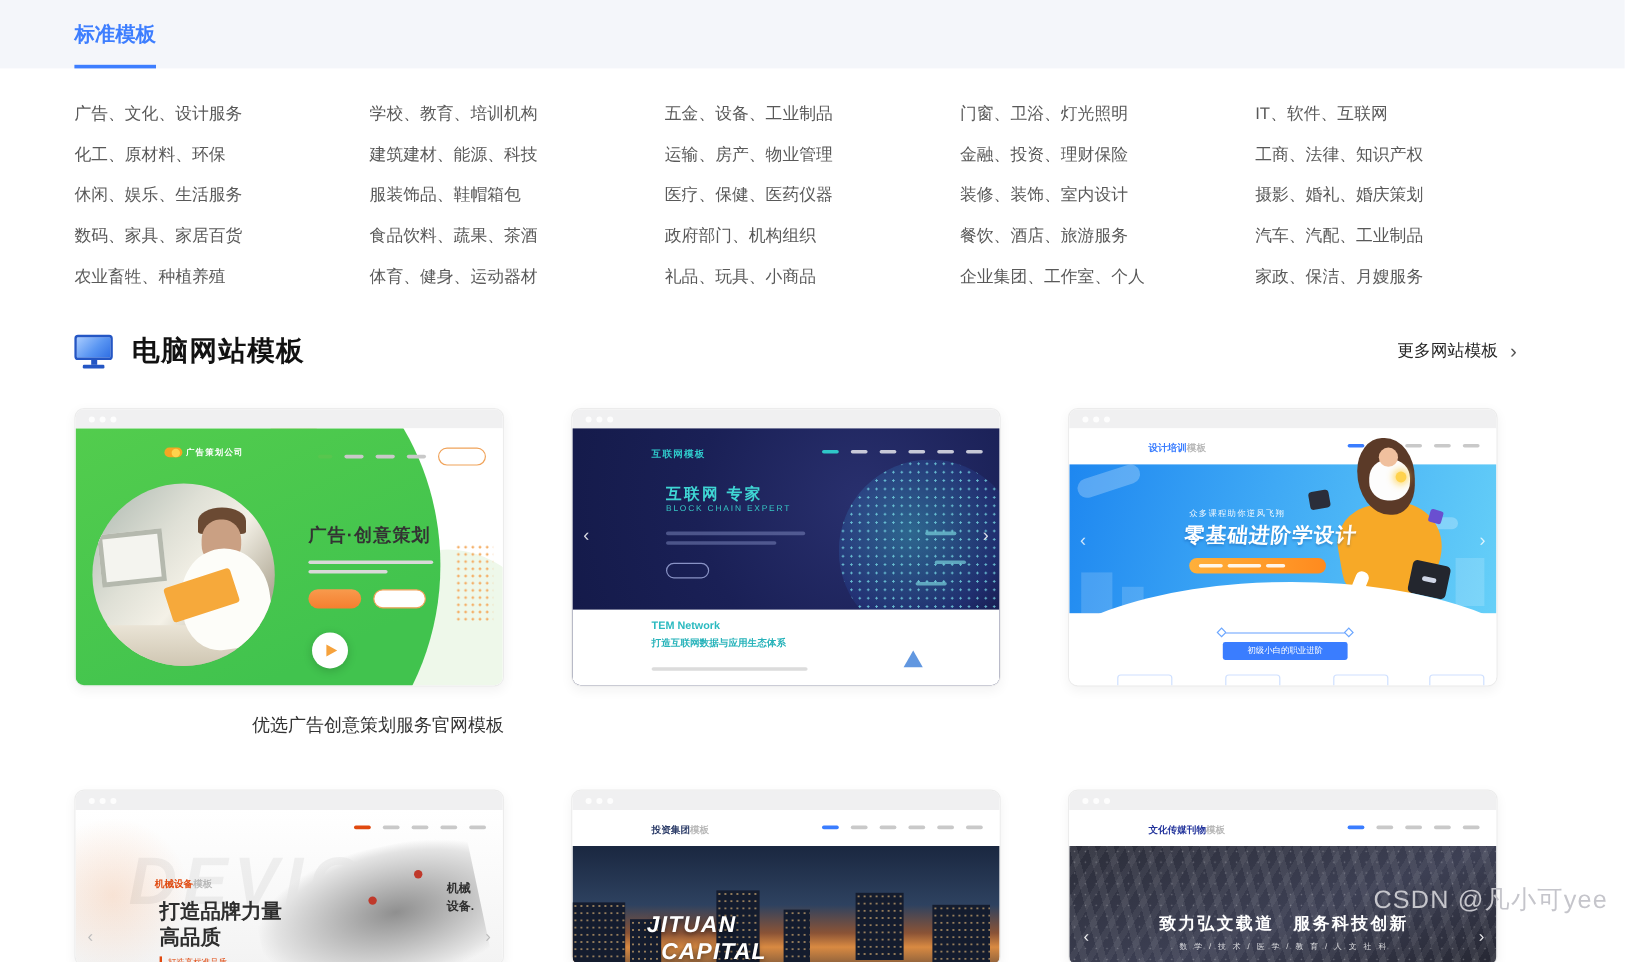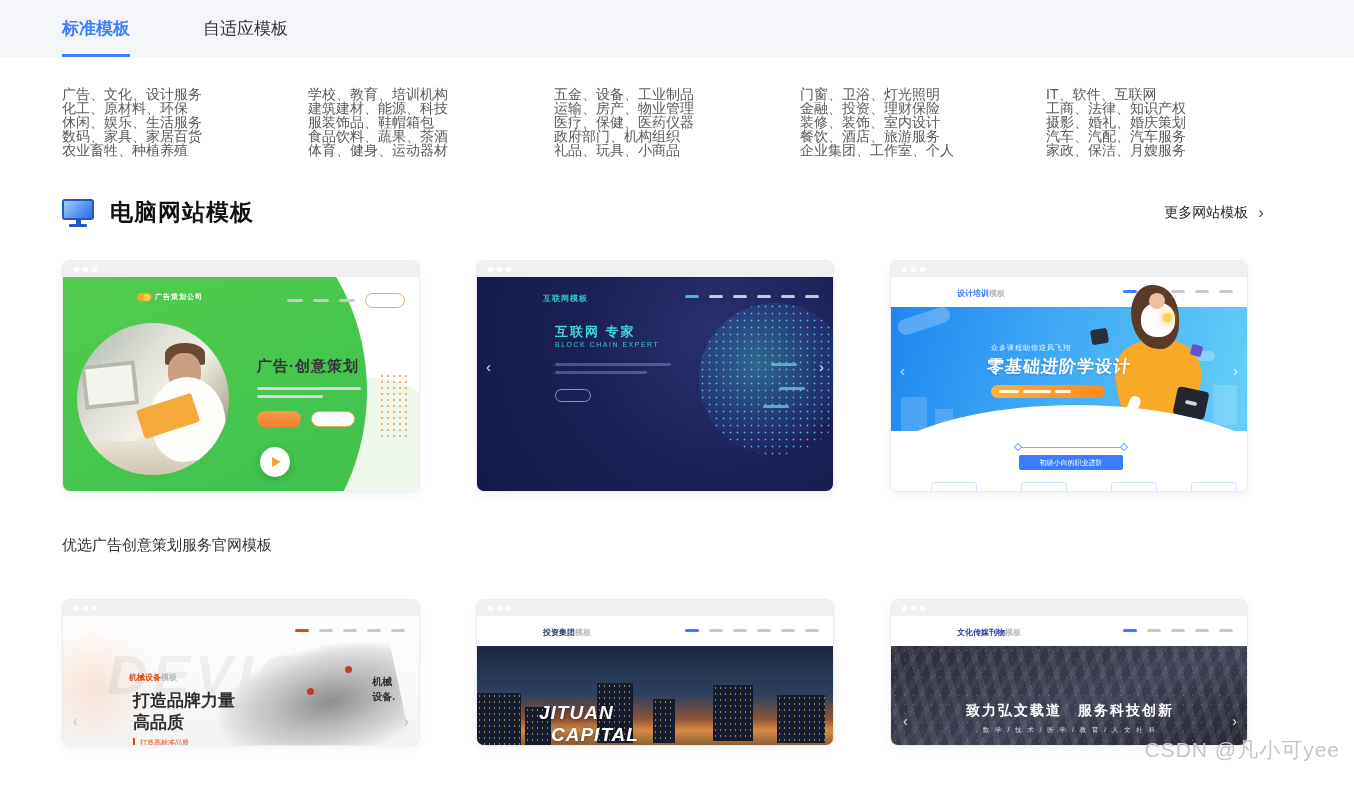--- a/index.html
+++ b/index.html
@@ -9,21 +9,21 @@
 
   
   .topbar { height:57px; background:#f4f6fa; display:flex; align-items:stretch;
     padding:0 62px; gap:73px; }
   .tab { font-size:17px; color:#333; display:flex; align-items:center; cursor:pointer;
     border-bottom:3px solid transparent; padding-top:3px; }
   .tab.active { color:#3d7eff; border-bottom-color:#3d7eff;font-weight:bold; }
 
   
   .cats { padding:30px 62px 0; display:grid; grid-template-columns:repeat(5,1fr);
-    }
+    row-gap:20px; }
   .cat { font-size:14px; color:#595959; text-decoration:none; line-height:14px; cursor:pointer; }
 
   
   .section-head { display:flex; align-items:center; margin:40px 62px 0; width:1202px; }
   .mon { width:32px; margin-right:16px; }
   .mon-screen { width:32px; height:21px; border-radius:3px; border:2.5px solid #2456c4;
     background:linear-gradient(135deg,#a9ccff 0%,#5a96f2 55%,#2f6fe4 100%); }
   .mon-stand { width:5px; height:4px; background:#2456c4; margin:0 auto; }
   .mon-base { width:18px; height:3px; background:#2456c4; margin:0 auto; border-radius:1px; }
   .sec-title { font-size:23px; font-weight:bold; color:#111; letter-spacing:1px; }
@@ -36,21 +36,21 @@
     grid-template-columns:repeat(3,358px); column-gap:56px; }
   .grid.row2 { margin-top:44px; }
   .card { width:358px; height:232px; border-radius:8px; background:#fff;
     border:1px solid #ececec; box-shadow:0 3px 10px rgba(0,0,0,.05);
     overflow:hidden; cursor:pointer; }
   .card.cut { height:147px; }
   .macbar { height:16px; background:#f0f0f1; display:flex; align-items:center;
     gap:4px; padding-left:11px; }
   .mdot { width:5px; height:5px; border-radius:50%; background:#fdfdfd; }
   .hero { position:relative; height:215px; overflow:hidden; background:#fff; }
-  .caption { margin-top:44px; text-align:left; font-size:15px; color:#333; cursor:pointer; }
+  .caption { margin-top:23px; text-align:right; font-size:15px; color:#333; cursor:pointer; }
   .abs { position:absolute; }
   .ph { background:#c9c9c9; height:3px; border-radius:2px; }
   .navbars { display:flex; gap:10px; align-items:center; }
 
   
   .ad-wedge { left:150px; top:-22px; width:36px; height:120px; background:#f6dcbe;
     transform:rotate(20deg); }
   .ad-blob { left:-88px; top:-98px; width:392px; height:424px; border-radius:50%;
     background:linear-gradient(155deg,#5bd14d 0%,#41c34e 70%); }
   .ad-soft { right:-34px; bottom:-46px; width:160px; height:160px; border-radius:50%;
@@ -232,21 +232,20 @@
   .watermark { position:absolute; right:14px; top:736px; font-size:21px;
     color:#c5c5cb; letter-spacing:1px; }
 </style>
 </head>
 <body>
 
 <div class="page">
 
   <div class="topbar">
     <div class="tab active">标准模板</div>
-    <div class="tab">自适应模板</div>
   </div>
 
   <div class="cats">
     <a class="cat">广告、文化、设计服务</a>
     <a class="cat">学校、教育、培训机构</a>
     <a class="cat">五金、设备、工业制品</a>
     <a class="cat">门窗、卫浴、灯光照明</a>
     <a class="cat">IT、软件、互联网</a>
     <a class="cat">化工、原材料、环保</a>
     <a class="cat">建筑建材、能源、科技</a>
@@ -255,21 +254,21 @@
     <a class="cat">工商、法律、知识产权</a>
     <a class="cat">休闲、娱乐、生活服务</a>
     <a class="cat">服装饰品、鞋帽箱包</a>
     <a class="cat">医疗、保健、医药仪器</a>
     <a class="cat">装修、装饰、室内设计</a>
     <a class="cat">摄影、婚礼、婚庆策划</a>
     <a class="cat">数码、家具、家居百货</a>
     <a class="cat">食品饮料、蔬果、茶酒</a>
     <a class="cat">政府部门、机构组织</a>
     <a class="cat">餐饮、酒店、旅游服务</a>
-    <a class="cat">汽车、汽配、汽车服务</a>
+    <a class="cat">汽车、汽配、工业制品</a>
     <a class="cat">农业畜牲、种植养殖</a>
     <a class="cat">体育、健身、运动器材</a>
     <a class="cat">礼品、玩具、小商品</a>
     <a class="cat">企业集团、工作室、个人</a>
     <a class="cat">家政、保洁、月嫂服务</a>
   </div>
 
   <div class="section-head">
     <div class="mon">
       <div class="mon-screen"></div>
@@ -349,20 +348,26 @@
           <div class="abs net-h">互联网 专家</div>
           <div class="abs net-sub">BLOCK CHAIN EXPERT</div>
           <div class="abs ph net-l1"></div>
           <div class="abs ph net-l2"></div>
           <div class="abs net-btn"></div>
           <div class="abs ph net-t net-t1"></div>
           <div class="abs ph net-t net-t2"></div>
           <div class="abs ph net-t net-t3"></div>
           <div class="abs carousel-arrow l">‹</div>
           <div class="abs carousel-arrow r">›</div>
+          <div class="abs net-foot">
+            <div class="abs net-ft-title">TEM Network</div>
+            <div class="abs net-ft-sub">打造互联网数据与应用生态体系</div>
+            <div class="abs ph net-ft-line"></div>
+            <div class="abs net-tri"></div>
+          </div>
         </div>
       </div>
     </div>
 
     <div>
       <div class="card">
         <div class="macbar">
           <div class="mdot"></div>
           <div class="mdot"></div>
           <div class="mdot"></div>

